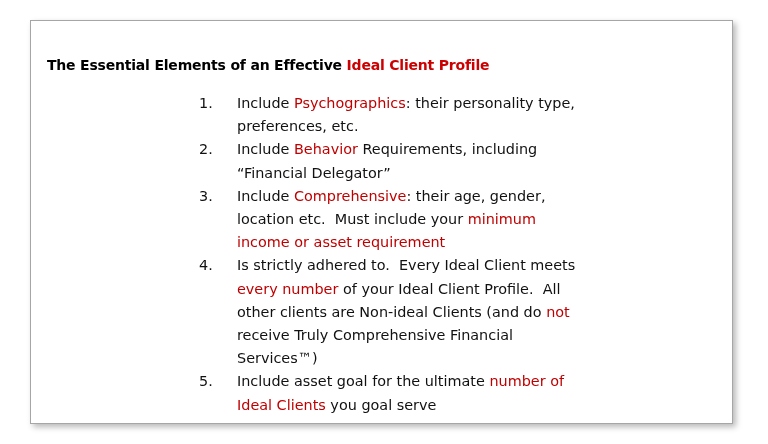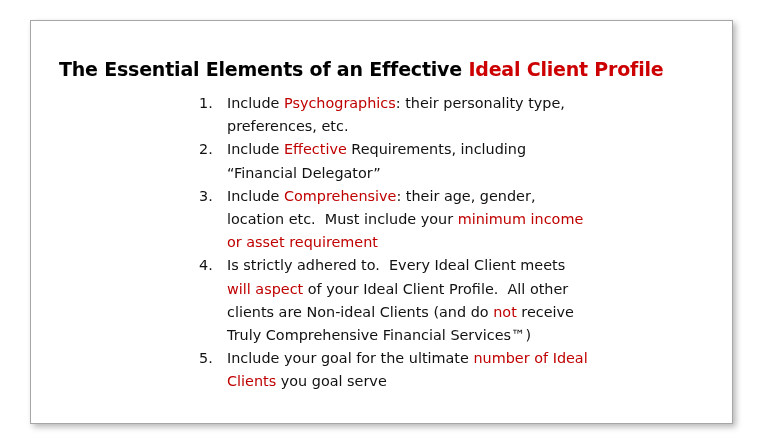--- a/index.html
+++ b/index.html
@@ -31,26 +31,26 @@
     height: 404px;
     background: #ffffff;
     border: 1px solid #a6a6a6;
     box-sizing: border-box;
     box-shadow: 3px 3px 6px rgba(0,0,0,0.28);
   }
 
   
   #slide-title {
     position: absolute;
-    left: 28px;
+    left: 16px;
     top: 22px;
     width: 660px;
     font-family: "DejaVu Sans", sans-serif;
     font-weight: 700;
-    font-size: 19px;
+    font-size: 14px;
     line-height: 26px;
     letter-spacing: -0.2px;
     color: #000000;
     white-space: nowrap;
   }
   #slide-title .hl {
     color: #CC0000;
   }
 
   
@@ -73,20 +73,21 @@
     flex: 0 0 28px;
     text-align: left;
     padding-left: 0px;
     color: #111111;
     font-size: 14.4px;
     line-height: 23.2px;
   }
   .item-text {
     flex: 1 1 auto;
     color: #111111;
+    margin-left: 10px;
   }
   .item-text .hl {
     color: #C00000;
   }
 </style>
 </head>
 <body>
 
 <div id="slide-canvas">
 
@@ -96,31 +97,31 @@
       <span>The Essential Elements of an Effective </span><span class="hl">Ideal Client Profile</span>
     </h1>
 
     <ol id="bullet-list" style="list-style: none; margin: 0px; padding: 0px;">
         <li class="list-item">
           <span class="item-number">1.</span>
           <span class="item-text"><span>Include </span><span class="hl">Psychographics</span><span>: their personality type, preferences, etc.</span></span>
         </li>
         <li class="list-item">
           <span class="item-number">2.</span>
-          <span class="item-text"><span>Include </span><span class="hl">Effective</span><span> Requirements, including “Financial Delegator”</span></span>
+          <span class="item-text"><span>Include </span><span class="hl">Behavior</span><span> Requirements, including “Financial Delegator”</span></span>
         </li>
         <li class="list-item">
           <span class="item-number">3.</span>
           <span class="item-text"><span>Include </span><span class="hl">Comprehensive</span><span>: their age, gender, location etc.&nbsp; Must include your </span><span class="hl">minimum income or asset requirement</span></span>
         </li>
         <li class="list-item">
           <span class="item-number">4.</span>
-          <span class="item-text"><span>Is strictly adhered to.&nbsp; Every Ideal Client meets </span><span class="hl">will aspect</span><span> of your Ideal Client Profile.&nbsp; All other clients are Non-ideal Clients (and do </span><span class="hl">not</span><span> receive Truly Comprehensive Financial Services™)</span></span>
+          <span class="item-text"><span>Is strictly adhered to.&nbsp; Every Ideal Client meets </span><span class="hl">every number</span><span> of your Ideal Client Profile.&nbsp; All other clients are Non-ideal Clients (and do </span><span class="hl">not</span><span> receive Truly Comprehensive Financial Services™)</span></span>
         </li>
         <li class="list-item">
           <span class="item-number">5.</span>
-          <span class="item-text"><span>Include your goal for the ultimate </span><span class="hl">number of Ideal Clients</span><span> you goal serve</span></span>
+          <span class="item-text"><span>Include asset goal for the ultimate </span><span class="hl">number of Ideal Clients</span><span> you goal serve</span></span>
         </li>
       </ol>
 
   </div>
 
 </div>
 
 </body></html>

